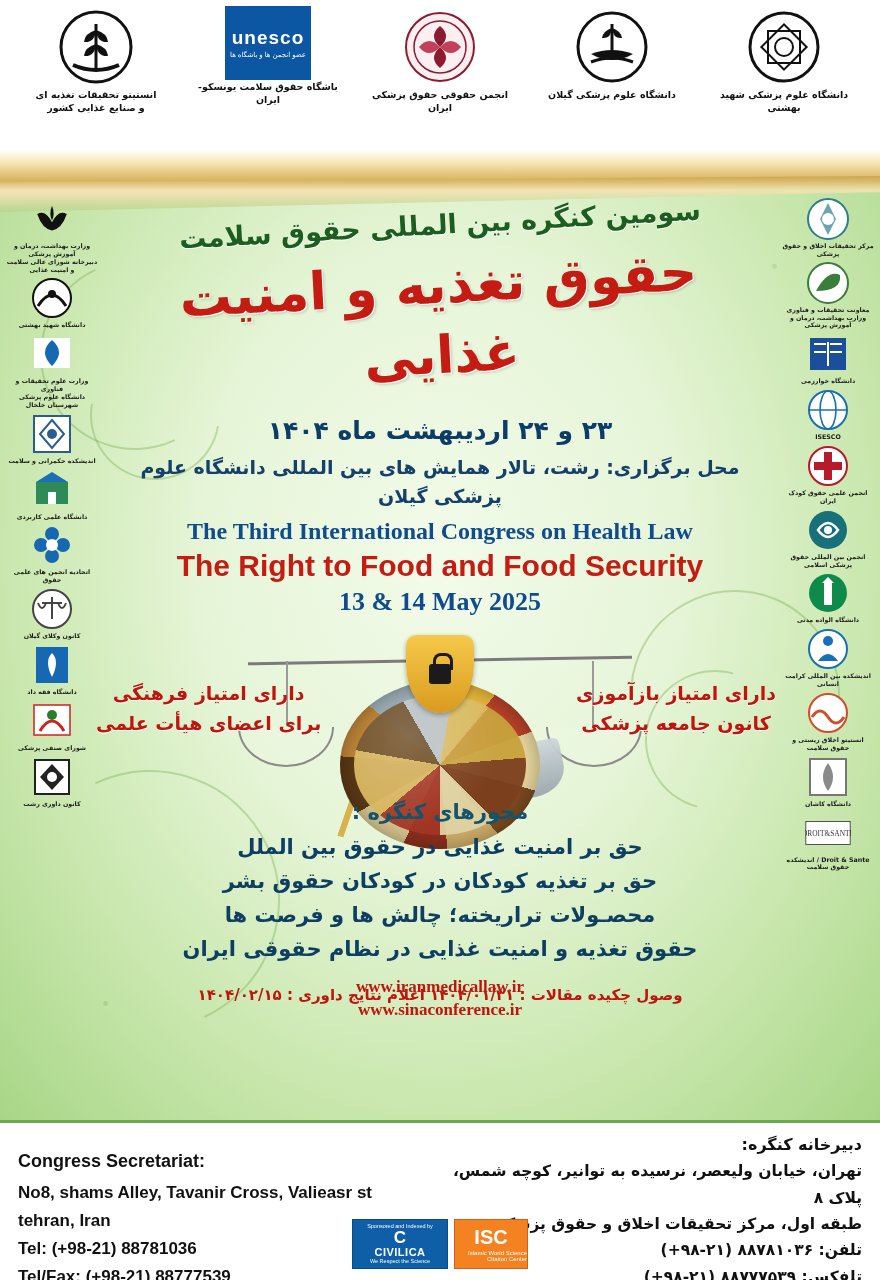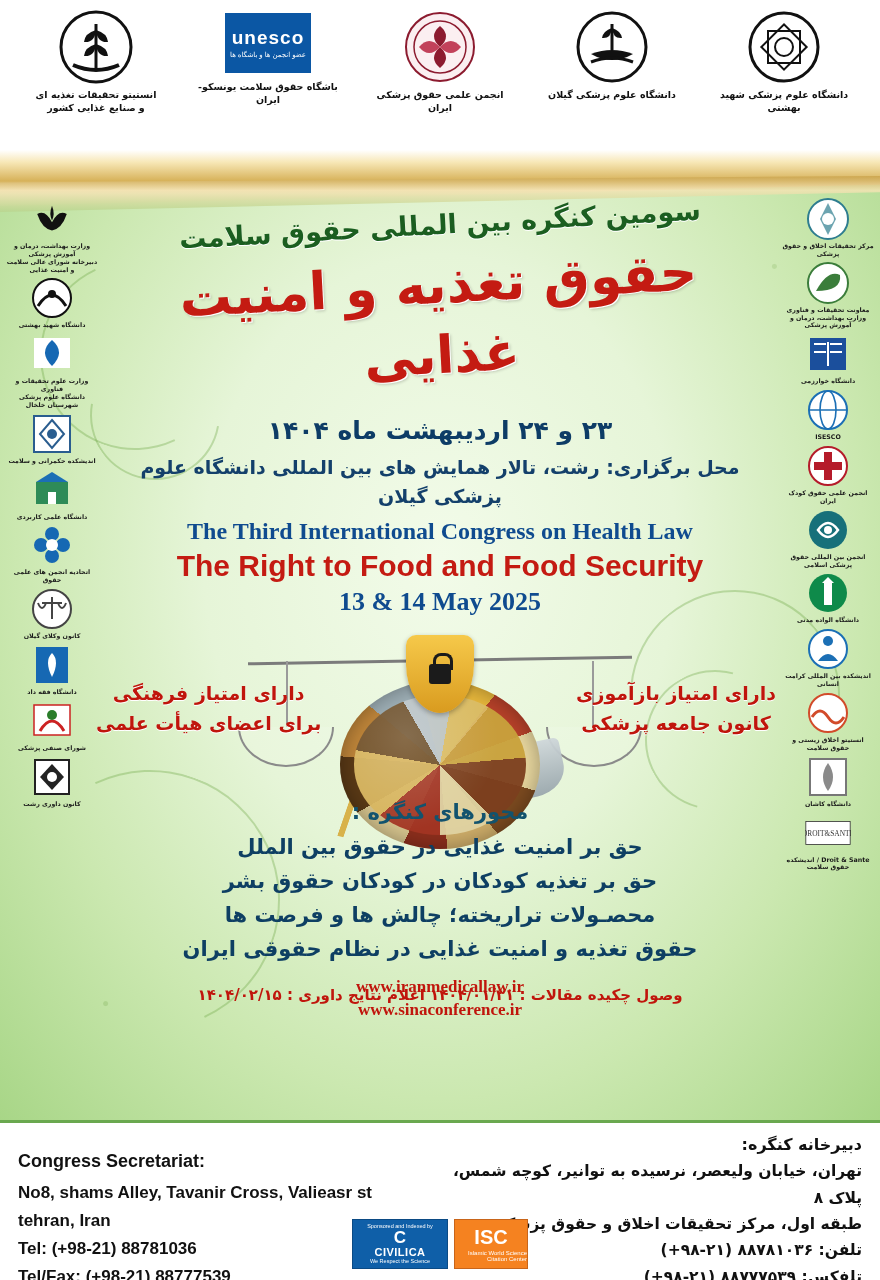--- a/index.html
+++ b/index.html
@@ -40,21 +40,21 @@
   }
   .top-logo .cap {
     font-size: 9.5px;
     line-height: 1.35;
     color: #111;
     margin-top: 3px;
     font-weight: bold;
     white-space: pre-line;
   }
   .unesco-box {
-    width: 86px; height: 60px;
+    width: 86px; height: 74px;
     background: #0b57a4;
     color: #fff;
     display: flex; align-items: center; justify-content: center;
     font-size: 19px; font-weight: bold; letter-spacing: 1px;
     font-family: "Liberation Sans", sans-serif;
     flex-direction: column;
   }
   .unesco-box .sub { font-size: 7px; font-weight: normal; letter-spacing: 0; margin-top: 2px;}
 
   
@@ -347,21 +347,21 @@
       <div class="mark">
         <svg width="74" height="74" viewBox="0 0 74 74">
           <circle cx="37" cy="37" r="34" fill="#fbeff1" stroke="#8c1b2f" stroke-width="2"></circle>
           <circle cx="37" cy="37" r="26" fill="none" stroke="#8c1b2f" stroke-width="1.5"></circle>
           <path d="M37 16 q12 10 0 21 q-12 -11 0 -21z" fill="#8c1b2f"></path>
           <path d="M37 58 q12 -10 0 -21 q-12 11 0 21z" fill="#8c1b2f"></path>
           <path d="M16 37 q10 -12 21 0 q-11 12 -21 0z" fill="#c2415a"></path>
           <path d="M58 37 q-10 -12 -21 0 q11 12 21 0z" fill="#c2415a"></path>
         </svg>
       </div>
-      <div class="cap">انجمن علمی حقوق پزشکی ایران</div>
+      <div class="cap">انجمن حقوقی حقوق پزشکی ایران</div>
     </div>
 
     <div class="top-logo">
       <div class="mark">
         <svg width="74" height="74" viewBox="0 0 74 74">
           <circle cx="37" cy="37" r="34" fill="#fff" stroke="#111" stroke-width="3"></circle>
           <path d="M37 14 v26" stroke="#111" stroke-width="3"></path>
           <path d="M37 18 q9 3 10 10 q-9 1 -10 -10z" fill="#111"></path>
           <path d="M37 18 q-9 3 -10 10 q9 1 10 -10z" fill="#111"></path>
           <path d="M16 44 q21 -8 42 0 q-21 12 -42 0z" fill="#111"></path>

